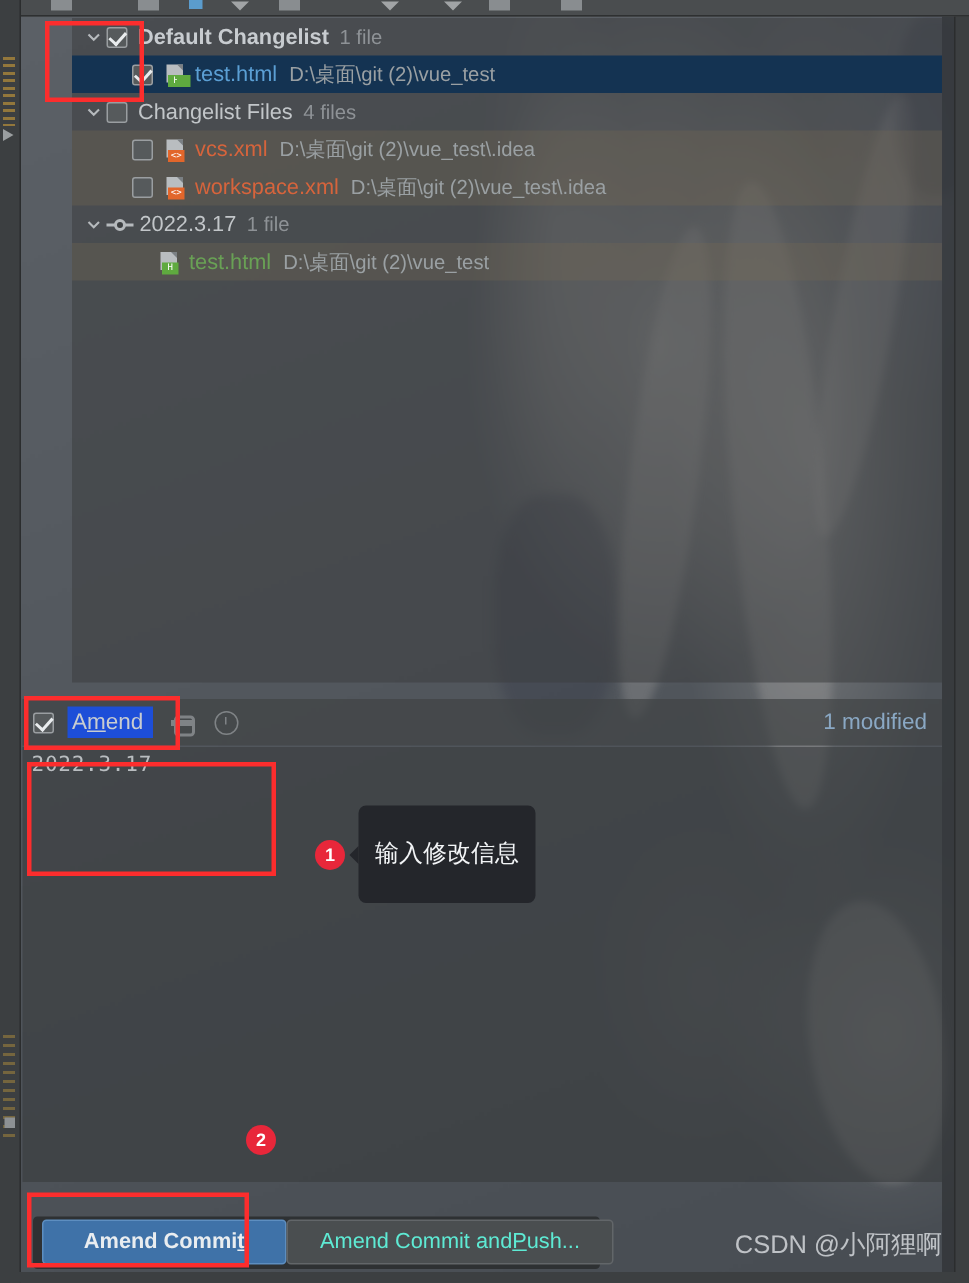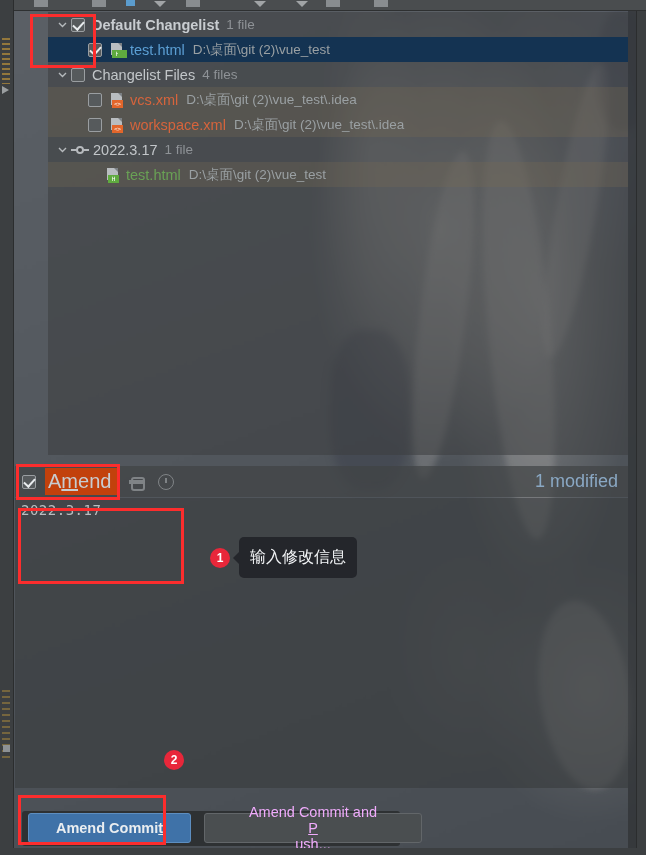--- a/index.html
+++ b/index.html
@@ -253,23 +253,23 @@
     left: 15px; top: 466px;
     right: 18px; height: 31px;
     background: rgba(64,67,69,0.70);
     display: flex;
     align-items: center;
     padding-left: 7px;
     z-index: 4;
   }
   .amend-label {
     color: #c8ccd0;
-    font-size: 20px;
+    font-size: 15px;
     margin-left: 2px;
-    background: #c2410c;
+    background: #1d4ed8;
     padding: 2px 6px 2px 3px;
   }
   .amend-label u { text-decoration: underline; }
   .ic-btn {
     width: 22px; height: 22px;
     margin-left: 8px;
     opacity: .55;
     position: relative;
   }
   .gear {
@@ -300,21 +300,21 @@
   .clockic::after {
     content: "";
     position: absolute;
     left: 6px; top: 3px;
     width: 1.6px; height: 5px;
     background: #b0b4b7;
   }
   .modified-count {
     margin-left: auto;
     color: #8aa8c4;
-    font-size: 18px;
+    font-size: 15px;
     padding-right: 10px;
   }
 
   
   .msg-area {
     position: absolute;
     left: 15px; top: 498px;
     right: 18px; height: 290px;
     background: rgba(57,60,62,0.62);
     z-index: 4;
@@ -358,26 +358,24 @@
   .btn u { text-decoration: underline; }
   .btn.primary {
     margin-left: 13px;
     width: 163px;
     background: #3f72a8;
     color: #e9edf0;
     font-weight: bold;
     border: 1px solid #5d8ec0;
   }
   .btn.secondary {
-    margin-left: 13px;
     width: 218px;
     background: #4a4e50;
-    color: #f0abfc;
+    color: #5eead4;
     border: 1px solid #626669;
-    flex-direction: column;
   }
 
   
   .right-strip {
     position: absolute;
     right: 0; top: 0; bottom: 0;
     width: 10px;
     background: #3c3f41;
     border-left: 1px solid #2b2d2e;
     z-index: 6;
@@ -423,21 +421,21 @@
     align-items: center;
     justify-content: center;
     flex: 0 0 20px;
   }
   .callout .bubble {
     position: relative;
     margin-left: 9px;
     background: #24262b;
     color: #f2f4f6;
     font-size: 16px;
-    padding: 10px 11px;
+    padding: 22px 11px;
     border-radius: 5px;
     white-space: nowrap;
   }
   .callout .bubble::before {
     content: "";
     position: absolute;
     left: -6px; top: 50%;
     transform: translateY(-50%);
     border-top: 6px solid transparent;
     border-bottom: 6px solid transparent;
@@ -619,14 +617,15 @@
   <div class="red-rect" style="left:18px;  top:795px; width:148px; height:50px;"></div>
 
   <div class="callout" style="left:210px; top:537px;">
     <span class="num">1</span>
     <span class="bubble">输入修改信息</span>
   </div>
   <div class="callout" style="left:164px; top:750px;">
     <span class="num">2</span>
   </div>
 
+  <div class="watermark">CSDN @小阿狸啊</div>
 
 </div>
 
 </body></html>

